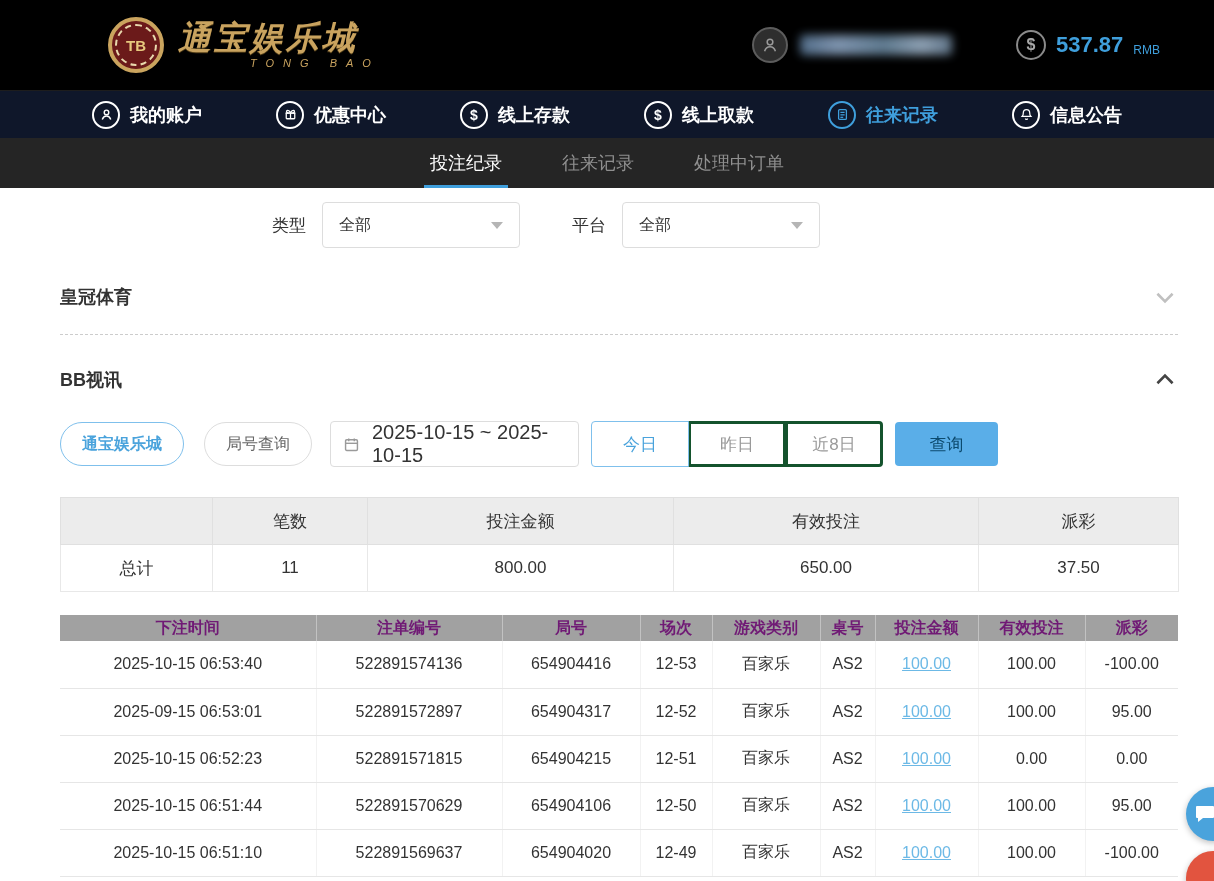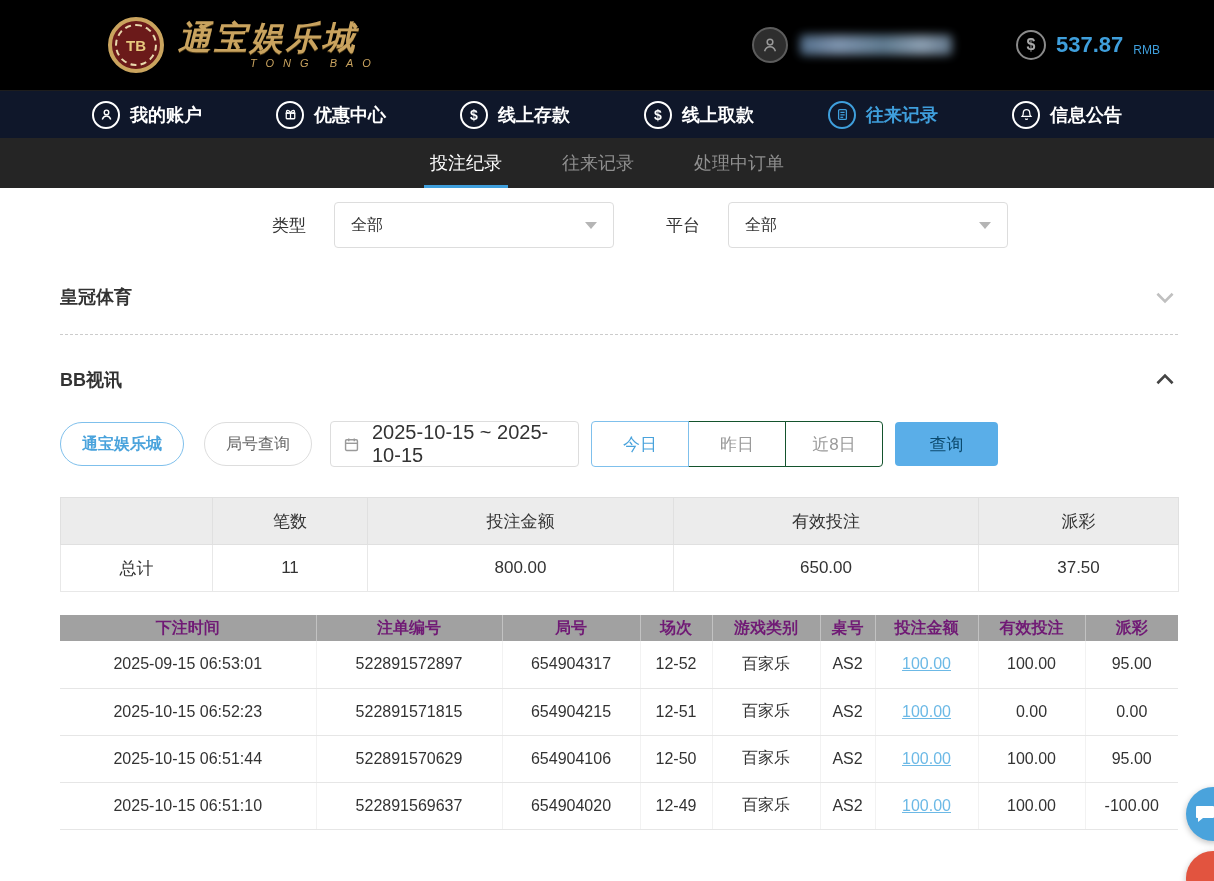--- a/index.html
+++ b/index.html
@@ -50,23 +50,23 @@
   .sub-tab { color:#8f8f8f; font-size:18px; display:flex; align-items:center; position:relative;
              cursor:pointer; padding:0 6px; }
   .sub-tab.active { color:#fff; }
   .sub-tab.active::after { content:""; position:absolute; left:0; right:0; bottom:0; height:3px; background:#3f9fdc; }
 
   
   .content { padding:0 36px 0 60px; }
 
   .filter-row { margin-top:14px; display:flex; align-items:center; margin-left:212px; }
   .filter-label { font-size:17px; color:#333; margin-right:16px; }
-  .select-box { width:280px; height:46px; border:1px solid #ddd; border-radius:4px; background:#fff;
+  .select-box { width:198px; height:46px; border:1px solid #ddd; border-radius:4px; background:#fff;
                 display:flex; align-items:center; justify-content:space-between; padding:0 16px;
-                font-size:16px; color:#333; cursor:pointer;margin-left:12px; }
+                font-size:16px; color:#333; cursor:pointer; }
   .caret-down { width:0; height:0; border-left:6px solid transparent; border-right:6px solid transparent;
                 border-top:7px solid #b5b5b5; }
   .filter-gap { width:52px; }
 
   .section-row { display:flex; align-items:center; justify-content:space-between; cursor:default; }
   .section-title { font-size:18px; font-weight:bold; color:#333; }
   .section-crown { margin-top:36px; }
   .dashed-sep { border-bottom:1px dashed #ccc; margin-top:24px; }
   .section-bb { margin-top:32px; }
   .chev { width:26px; height:26px; cursor:pointer; }
@@ -74,21 +74,21 @@
   
   .query-row { margin-top:28px; display:flex; align-items:center; }
   .pill-btn { height:44px; padding:0 21px; border-radius:22px; background:#fff; font-size:16px;
               display:flex; align-items:center; cursor:pointer; }
   .pill-btn.active { border:1px solid #7fc0ec; color:#4aa3dc; font-weight:bold; }
   .pill-btn.inactive { border:1px solid #ddd; color:#666; margin-left:20px; }
   .date-box { margin-left:18px; width:249px; height:46px; border:1px solid #ddd; border-radius:4px;
               display:flex; align-items:center; gap:11px; padding:0 11px; font-size:20px; color:#333; cursor:pointer; }
   .date-box svg { width:19px; height:19px; flex:0 0 auto; }
   .range-group { display:flex; margin-left:12px; }
-  .range-btn { width:98px; height:46px; background:#fff; border:1px solid #14532d; font-size:17px; color:#9a9a9a;
+  .range-btn { width:98px; height:46px; background:#fff; border:3px solid #14532d; font-size:17px; color:#9a9a9a;
                display:flex; align-items:center; justify-content:center; cursor:pointer; margin-left:-1px; }
   .range-btn:first-child { margin-left:0; border-radius:4px 0 0 4px; }
   .range-btn:last-child { border-radius:0 4px 4px 0; }
   .range-btn.active { border:1px solid #7fc0ec; color:#4aa3dc; position:relative; z-index:1; }
   .search-btn { margin-left:12px; width:103px; height:44px; background:#5aaee8; border:none; border-radius:4px;
                 color:#0c4a6e; font-size:17px; display:flex; align-items:center; justify-content:center; cursor:pointer; }
 
   
   table { border-collapse:collapse; table-layout:fixed; width:1118px; }
   .summary-table { margin-top:30px;border-radius:9px; }
@@ -308,20 +308,31 @@
         <th>场次</th>
         <th>游戏类别</th>
         <th>桌号</th>
         <th>投注金额</th>
         <th>有效投注</th>
         <th>派彩</th>
       </tr>
     </thead>
     <tbody>
       <tr>
+        <td>2025-10-15 06:53:40</td>
+        <td>522891574136</td>
+        <td>654904416</td>
+        <td>12-53</td>
+        <td>百家乐</td>
+        <td>AS2</td>
+        <td><span class="bet-link">100.00</span></td>
+        <td>100.00</td>
+        <td class="js-payout neg">-100.00</td>
+      </tr>
+      <tr>
         <td>2025-09-15 06:53:01</td>
         <td>522891572897</td>
         <td>654904317</td>
         <td>12-52</td>
         <td>百家乐</td>
         <td>AS2</td>
         <td><span class="bet-link">100.00</span></td>
         <td>100.00</td>
         <td class="js-payout">95.00</td>
       </tr>

